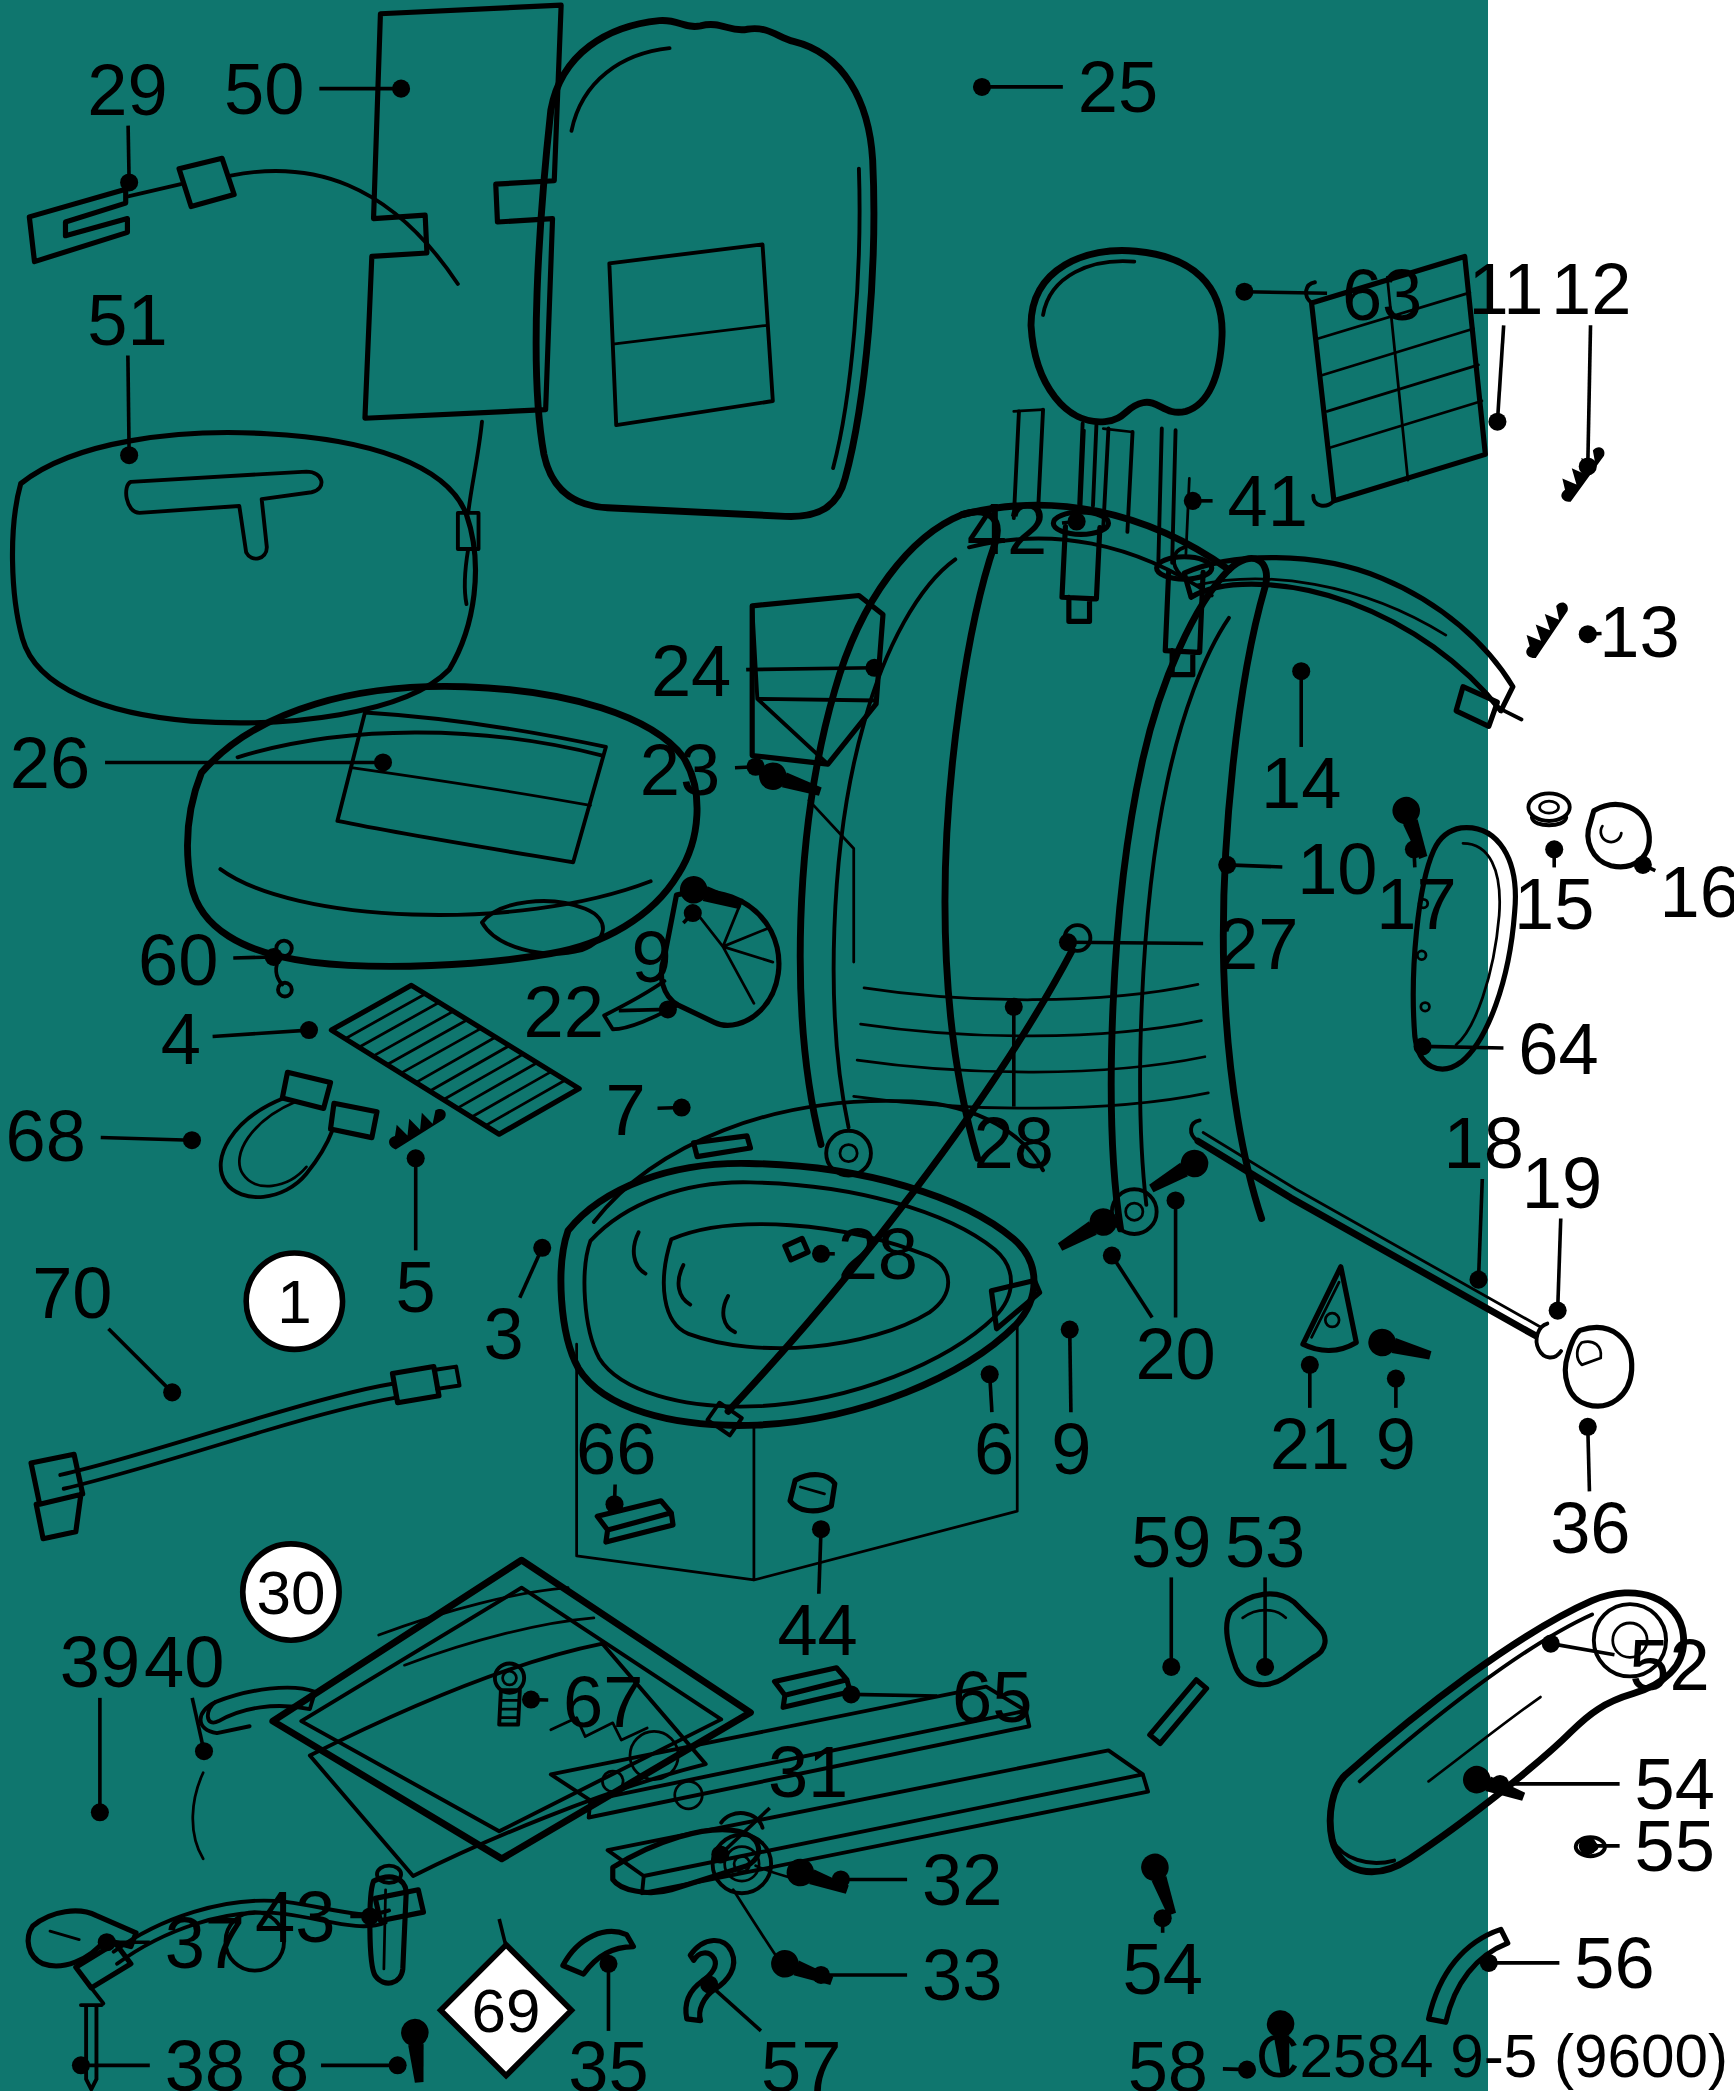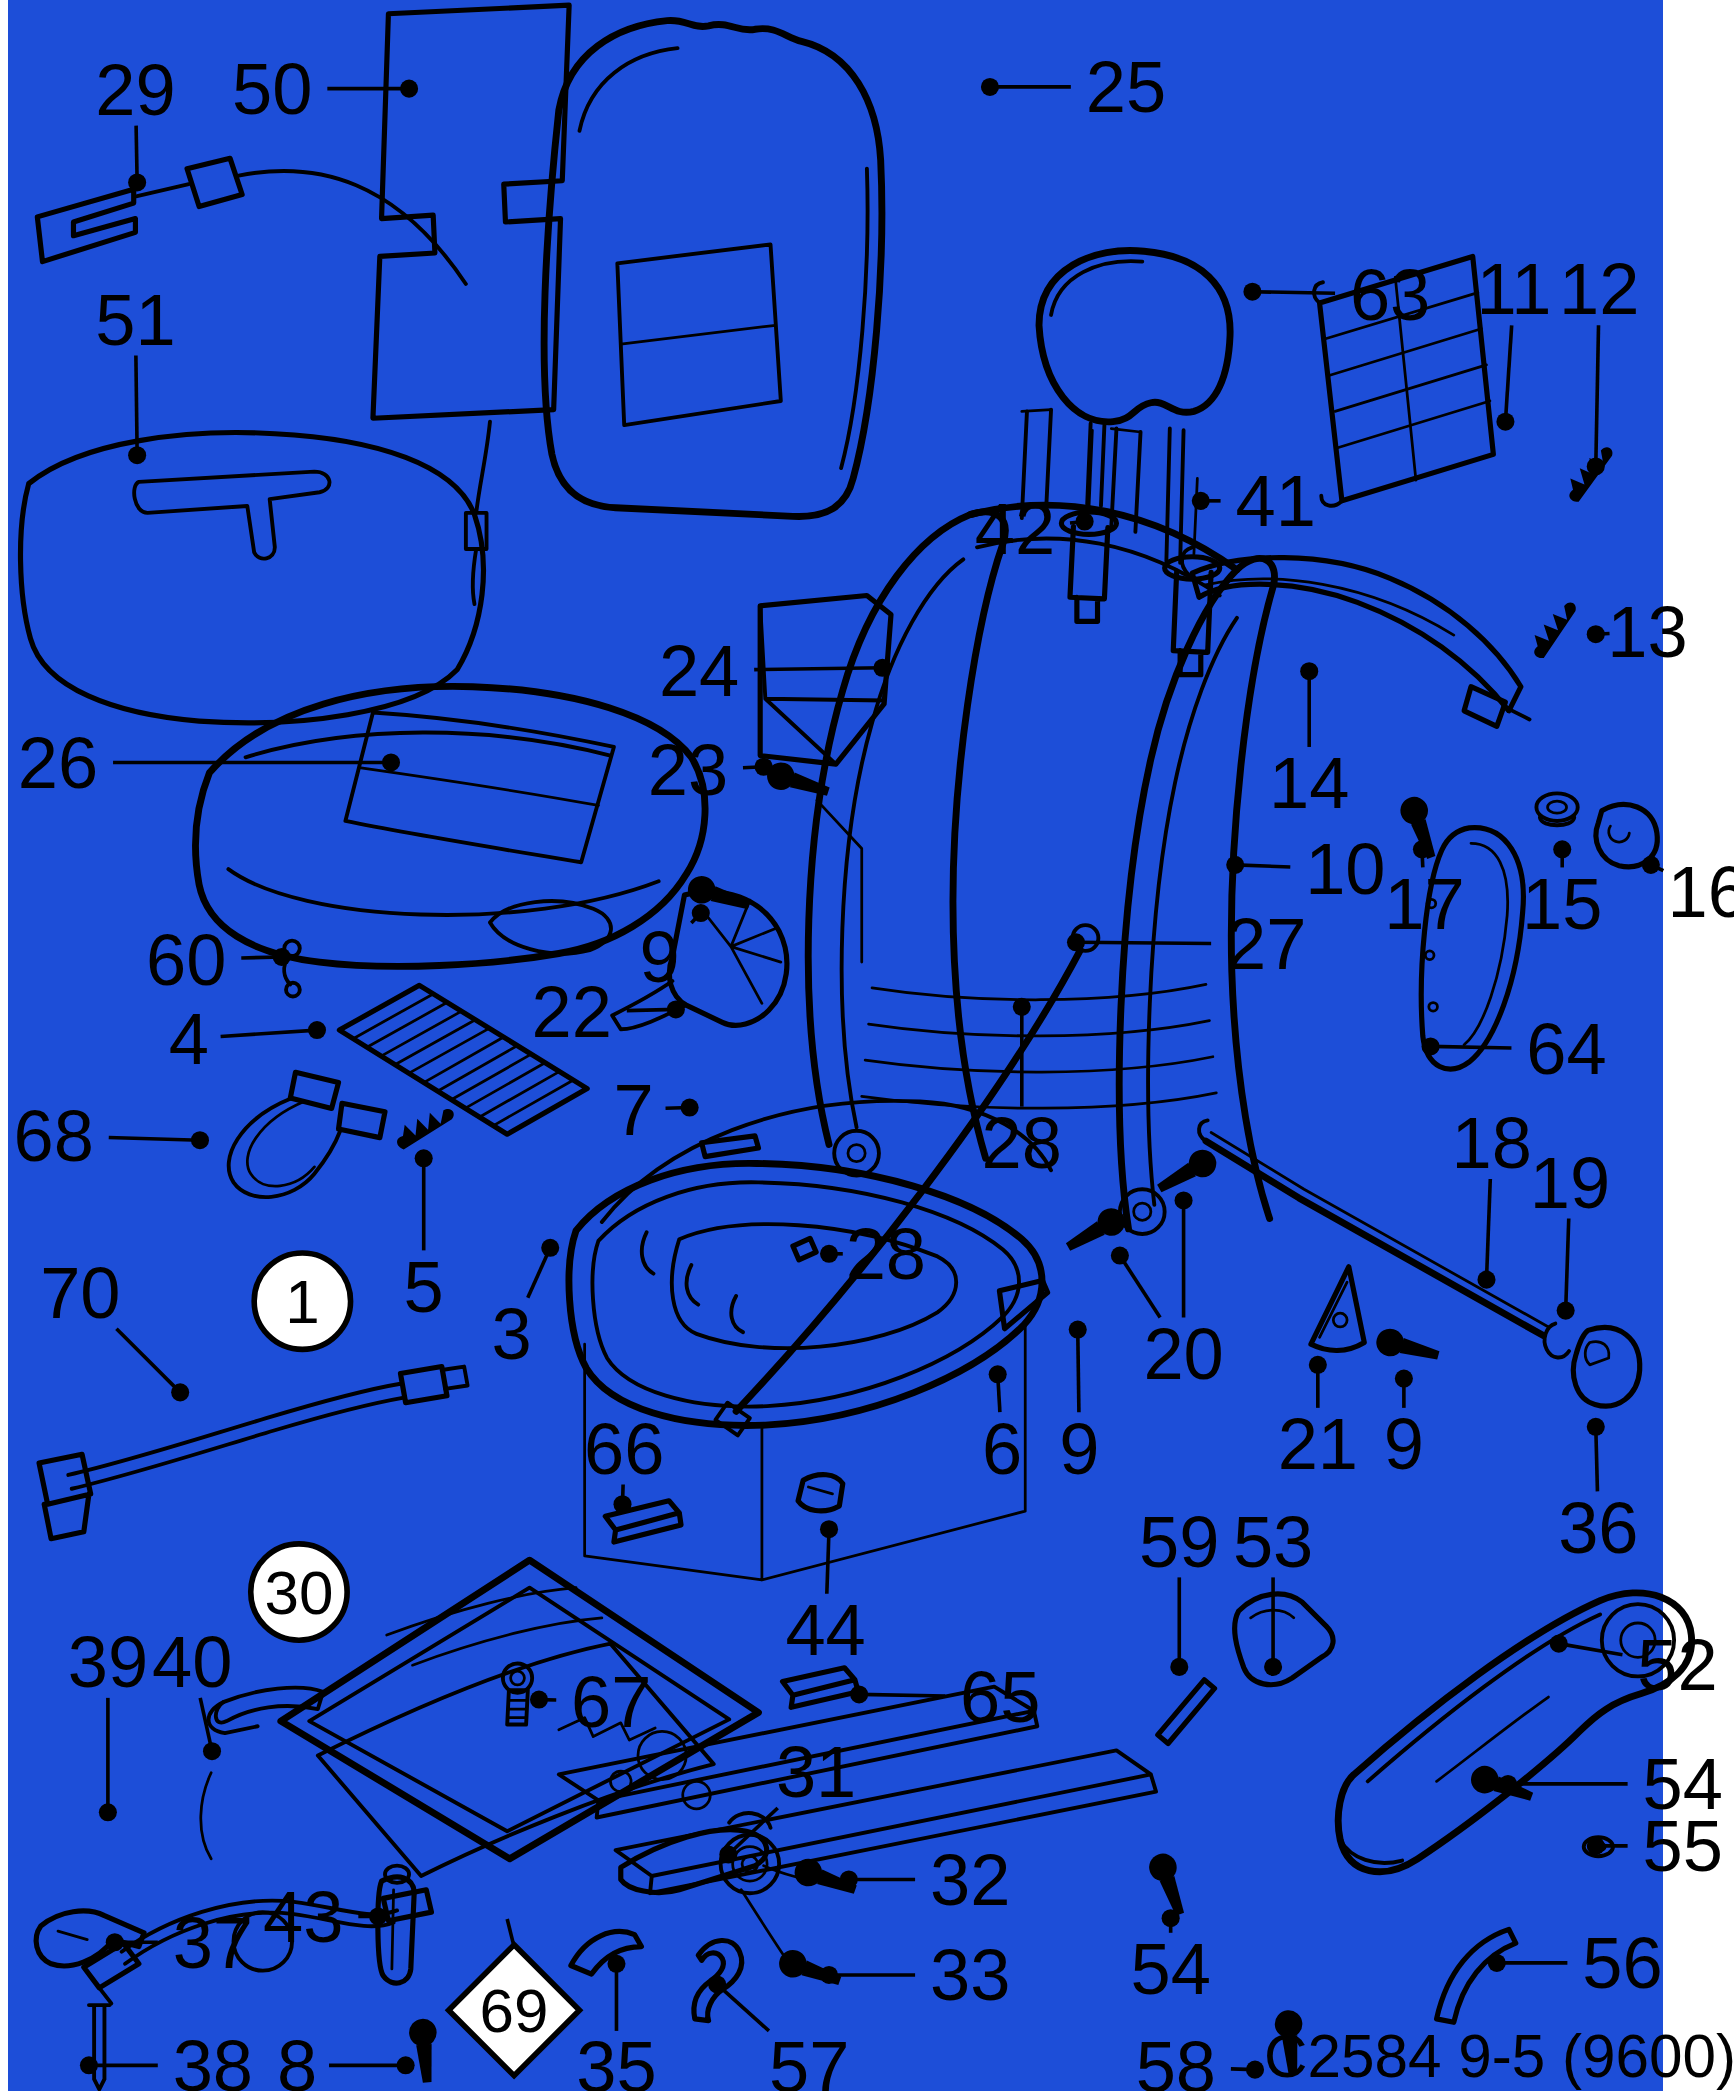--- a/index.html
+++ b/index.html
@@ -1,17 +1,17 @@
 <!DOCTYPE html>
 <html style="font-size:13.8px"><head>
 <meta charset="utf-8">
 <style>
   html,body{margin:0;padding:0;background:#ffffff;}
   body{width:1735px;height:2092px;overflow:hidden;font-family:"Liberation Sans",sans-serif;}
-  #stage{position:relative;width:1655px;height:2092px;background:#1d4ed8;margin-left:8px;}
+  #stage{position:relative;width:1488px;height:2092px;background:#0f766e;}
   svg{position:absolute;left:0;top:0;}
   .art path,.art line,.art circle,.art ellipse,.art rect,.art polyline,.art polygon{
     fill:none;stroke:#000;stroke-width:6;stroke-linecap:round;stroke-linejoin:round;}
   .art .thin{stroke-width:3.2;}
   .art .med{stroke-width:4.5;}
   .art .thick{stroke-width:8;}
   .leader{stroke:#000;stroke-width:4.2;fill:none;}
   .dot{fill:#000;stroke:none;}
   .num{font-family:"Liberation Sans",sans-serif;font-size:84px;fill:#000;text-anchor:middle;}
   .num.inmark{font-size:72px;}

